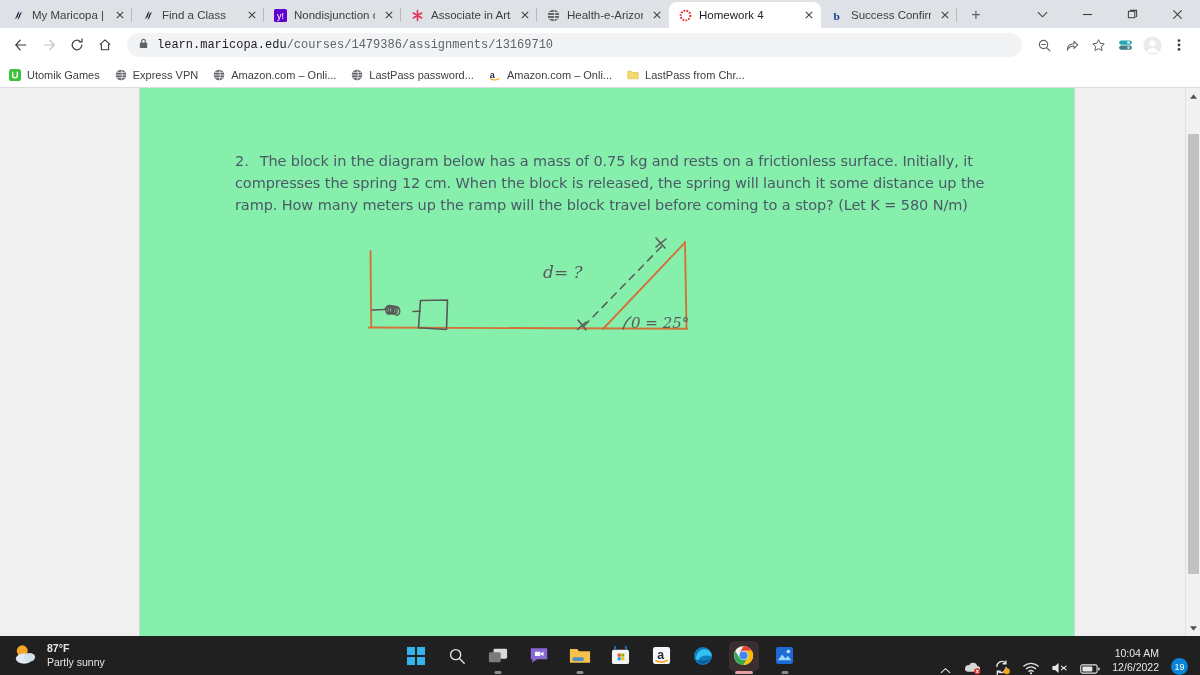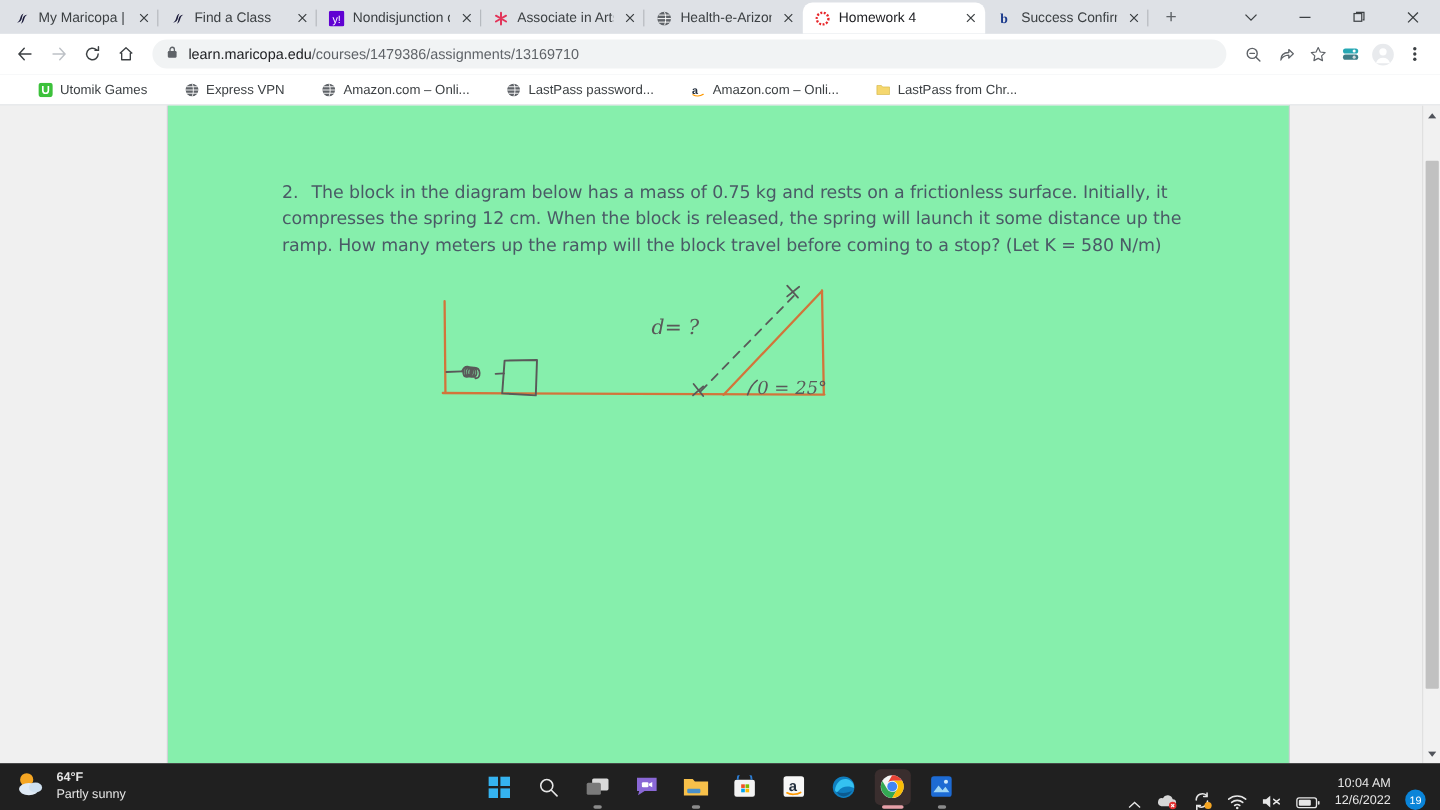--- a/index.html
+++ b/index.html
@@ -74,21 +74,21 @@
     border-radius: 12px; margin: 0 7px; display: flex;
     align-items: center; padding: 0 11px; gap: 8px;
     font-size: 12px; color: #5f6368;
   }
   .omnibox .url-strong { color: #202124; }
   .tb-right { display: flex; align-items: center; gap: 1px; }
 
   
   .bookmarks {
     height: 26px; background: #ffffff; display: flex;
-    align-items: center; padding: 0 24px; gap: 16px;
+    align-items: center; padding: 0 1px; gap: 0;
     border-bottom: 1px solid #dadce0;
   }
   .bm {
     display: flex; align-items: center; gap: 5px;
     padding: 2px 7px; font-size: 11px; color: #3c4043;
     white-space: nowrap; border-radius: 4px;
   }
   .bm .bm-ico {
     width: 14px; height: 14px; flex: 0 0 14px;
     display: flex; align-items: center; justify-content: center;
@@ -329,21 +329,21 @@
         </svg>
     </div>
 
     <div class="omnibox" title="Search Google or type a URL">
       <span>
         <svg width="11" height="11" viewBox="0 0 12 12">
             <rect x="2" y="5" width="8" height="6" rx="1" fill="#5f6368"></rect>
             <path d="M4 5V3.5a2 2 0 0 1 4 0V5" stroke="#5f6368" stroke-width="1.2" fill="none"></path>
           </svg>
       </span>
-      <span style="display:flex;">
+      <span style="display:flex;font-family:Liberation Mono, monospace;">
         <span class="url-strong">learn.maricopa.edu</span>
           <span>/courses/1479386/assignments/13169710</span>
       </span>
     </div>
 
     <div class="tb-right">
       <div class="tbtn">
         <svg width="15" height="15" viewBox="0 0 18 18">
             <circle cx="7.8" cy="7.8" r="5" fill="none" stroke="#5f6368" stroke-width="1.4"></circle>
             <path d="M5.6 7.8h4.4M11.4 11.4L15.5 15.5" stroke="#5f6368" stroke-width="1.4" stroke-linecap="round"></path>
@@ -517,21 +517,21 @@
 
   <div class="weather">
     <span>
       <svg width="26" height="22" viewBox="0 0 28 24">
         <circle cx="11" cy="8.5" r="6" fill="#f5a623"></circle>
         <ellipse cx="13" cy="17" rx="9" ry="5.5" fill="#dfeaf5"></ellipse>
         <ellipse cx="19" cy="15.5" rx="6" ry="4.5" fill="#cfe0ef"></ellipse>
       </svg>
     </span>
     <span class="weather-txt">
-      <div class="w-temp">64°F</div>
+      <div class="w-temp">87°F</div>
       <div>Partly sunny</div>
     </span>
   </div>
 
   <div class="tb-center">
     <div class="tbi">
       <svg width="18" height="18" viewBox="0 0 18 18">
           <rect x="0" y="0" width="8" height="8" fill="#35b3f0"></rect>
           <rect x="10" y="0" width="8" height="8" fill="#35b3f0"></rect>
           <rect x="0" y="10" width="8" height="8" fill="#35b3f0"></rect>

